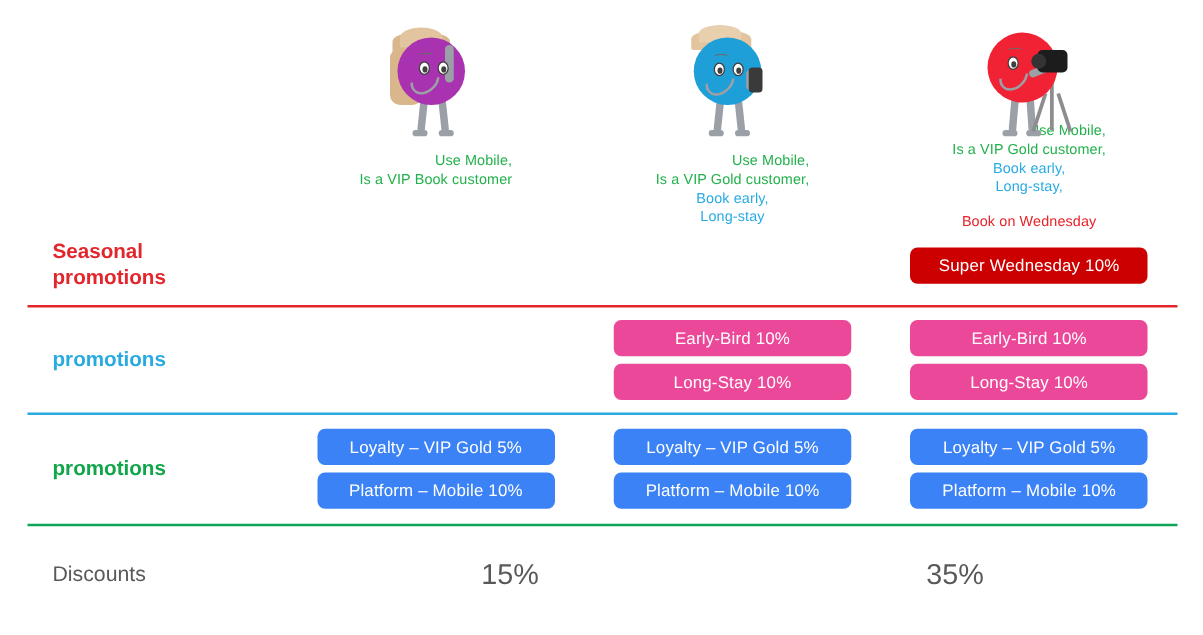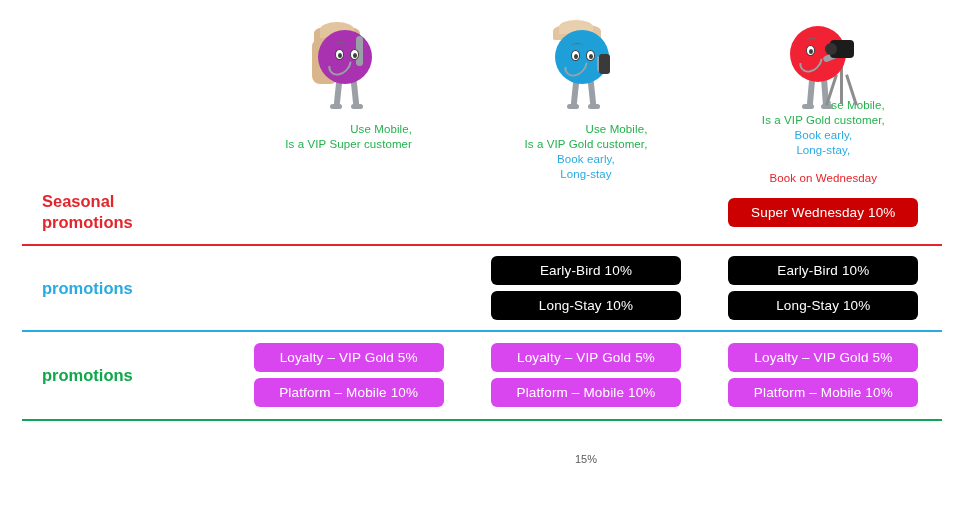--- a/index.html
+++ b/index.html
@@ -180,35 +180,35 @@
     border-radius: 6px;
     color: #ffffff;
     font-size: 13.5px;
     display: flex;
     align-items: center;
     justify-content: center;
     white-space: nowrap;
     letter-spacing: 0.15px;
   }
   .badge-red   { background: #cc0000; }
-  .badge-blue  { background: #000000; }
-  .badge-green { background: #d946ef; }
+  .badge-blue  { background: #ec4899; }
+  .badge-green { background: #3b82f6; }
 
   .divider {
     position: absolute;
     left: 22px;
     width: 920px;
     height: 1.6px;
   }
   .div-red   { background: #e3262c; }
   .div-blue  { background: #29abe2; }
   .div-green { background: #0fa457; }
 
   .total-value {
-    font-size: 11px;
+    font-size: 23px;
     color: #58595b;
   }
 </style>
 </head>
 <body>
 
 <div class="canvas">
 
   <div class="persona-strip">
 
@@ -225,21 +225,21 @@
         <div class="pupil" style="left:44px; top:39px;"></div>
         <div class="pupil" style="left:59px; top:39px;"></div>
         <div class="smile" style="left:33px; top:40px;"></div>
         <div class="leg" style="left:41px; top:66px; width:6px; height:26px; transform:rotate(6deg);"></div>
         <div class="leg" style="left:58px; top:66px; width:6px; height:26px; transform:rotate(-6deg);"></div>
         <div class="foot" style="left:36px; top:90px; width:12px; height:5px;"></div>
         <div class="foot" style="left:57px; top:90px; width:12px; height:5px;"></div>
       </div>
       <div class="persona-caption">
         <span class="cap-green">Use Mobile,</span>
-        <span class="cap-green">Is a VIP Super customer</span>
+        <span class="cap-green">Is a VIP Book customer</span>
       </div>
     </div>
 
     <div class="persona">
       <div class="persona-art">
         <div class="hat" style="left:22px; top:10px; width:48px; height:16px; background:#e2c49e; border-radius:45% 45% 8% 8%;"></div>
         <div class="hat" style="left:28px; top:6px; width:34px; height:14px; background:#e8cfae; border-radius:50% 50% 0 0;"></div>
         <div class="body" style="left:24px; top:16px; width:54px; height:54px; background:#1e9fd8;"></div>
         <div class="brow" style="left:40px; top:29px;"></div>
         <div class="eye" style="left:40px; top:36px;"></div>
@@ -346,22 +346,26 @@
           <div class="badge badge-green">Platform – Mobile 10%</div>
         </div>
       </div>
     </div>
   </div>
   <div class="divider div-green" style="top:419px;"></div>
 
   <div class="row" style="top:428px; height:62px;">
     <div class="row-inner">
       <div class="row-label label-grey">
+        <div>Discounts</div>
       </div>
       <div class="cells">
         <div class="cell">
           <div class="total-value">15%</div>
         </div>
+        <div class="cell">
+          <div class="total-value">35%</div>
+        </div>
       </div>
     </div>
   </div>
 
 </div>
 
 </body></html>

